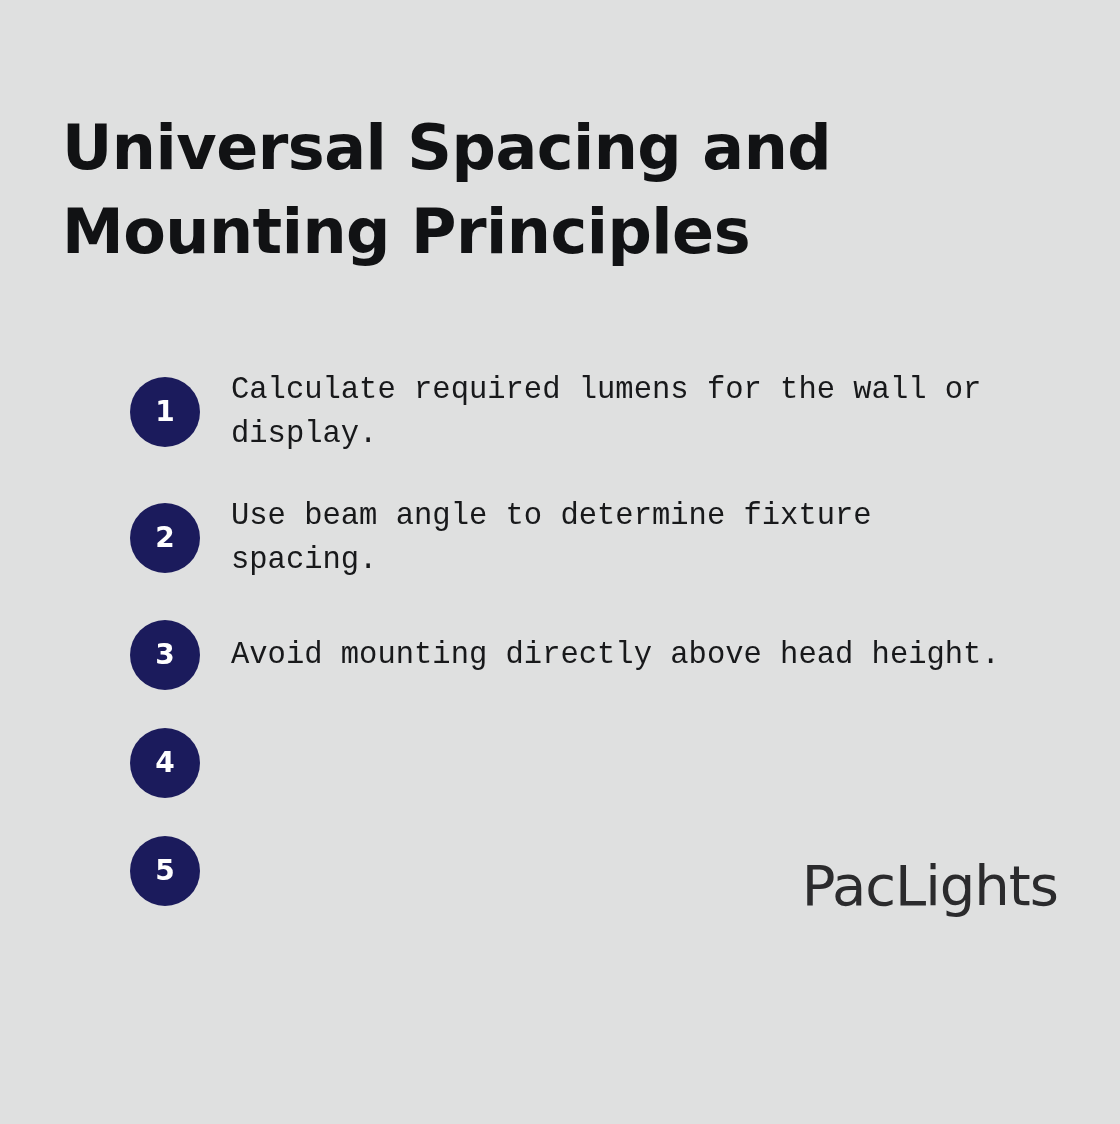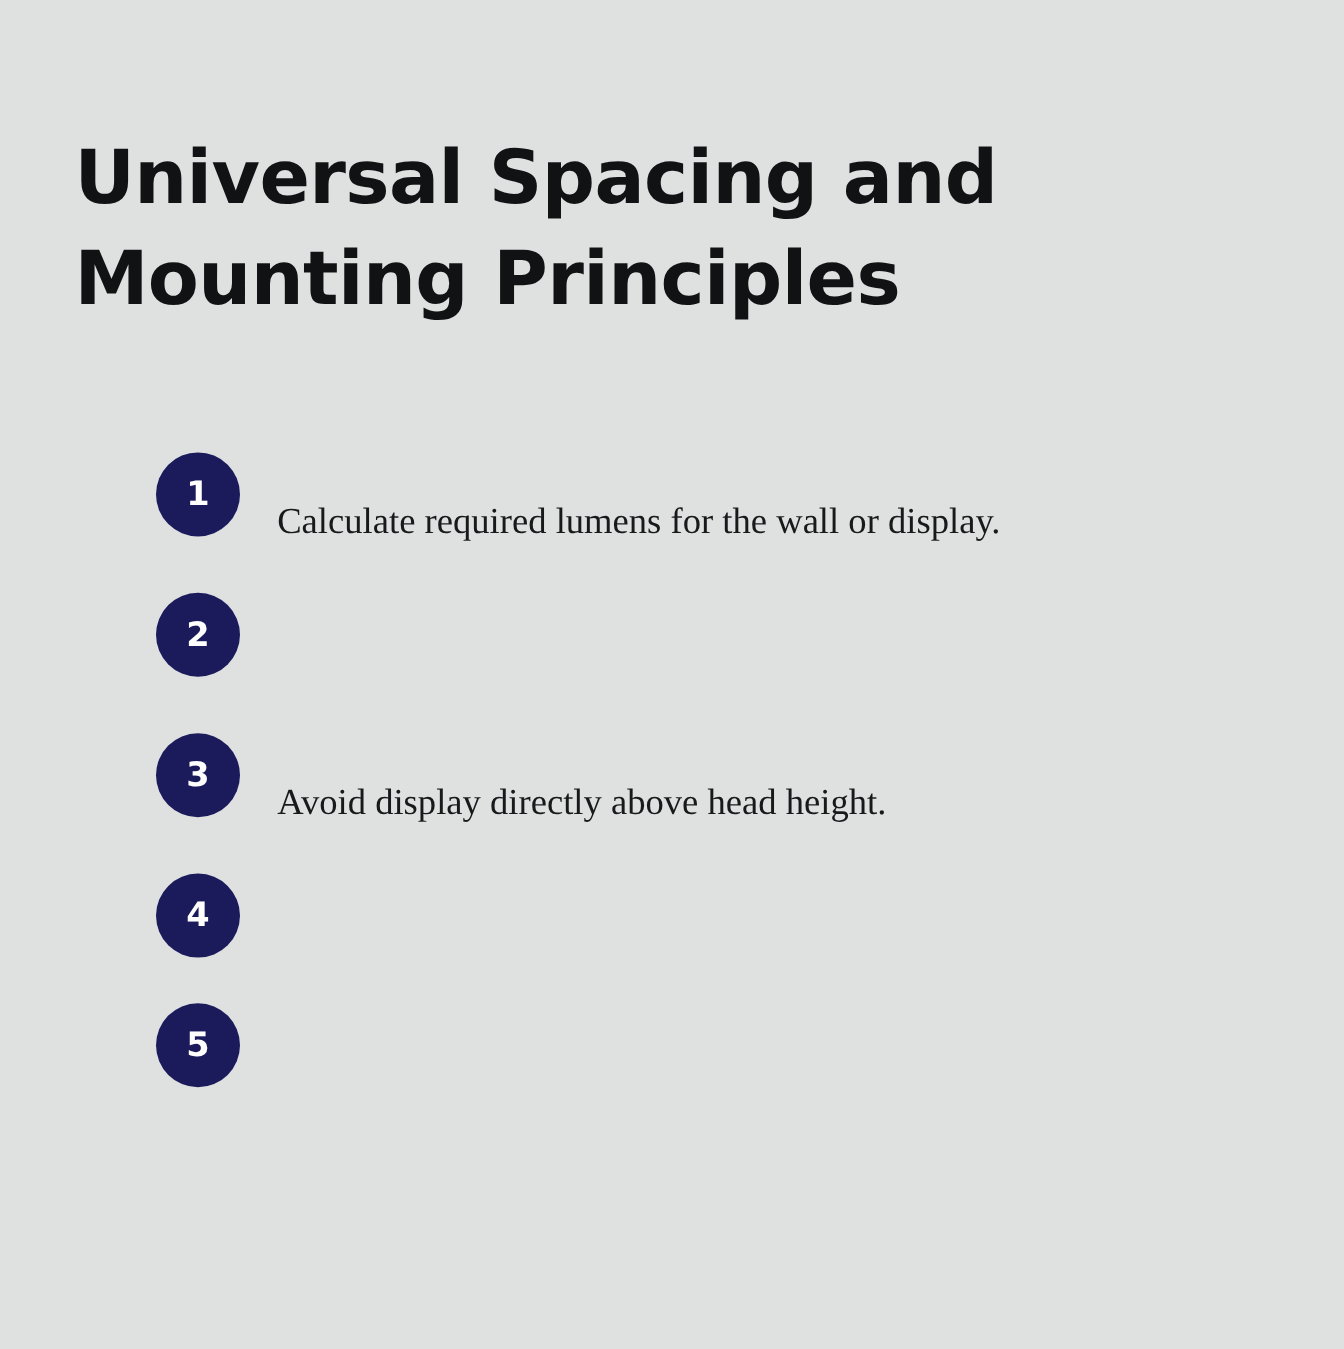--- a/index.html
+++ b/index.html
@@ -76,26 +76,25 @@
     font-family: "DejaVu Sans", sans-serif;
     font-weight: 700;
     font-size: 28px;
     line-height: 1;
     box-sizing: border-box;
   }
 
   .step-text {
     flex: 1 1 auto;
     margin-left: 31px;
-    font-family: Liberation Serif, serif;
+    font-family: Liberation Mono, monospace;
     font-size: 30.5px;
     line-height: 44px;
     color: #18191b;
     max-width: 795px;
-    margin-top: 44px;
   }
 
   
   .brand {
     position: absolute;
     right: 62px;
     bottom: 62px;
     font-family: "DejaVu Sans", sans-serif;
     font-weight: 400;
     font-size: 56px;
@@ -117,31 +116,33 @@
 
   <ul class="steps">
 
     <li class="step-row">
       <span class="step-badge">1</span>
       <span class="step-text">Calculate required lumens for the wall or display.</span>
     </li>
 
     <li class="step-row">
       <span class="step-badge">2</span>
+      <span class="step-text">Use beam angle to determine fixture spacing.</span>
     </li>
 
     <li class="step-row">
       <span class="step-badge">3</span>
-      <span class="step-text">Avoid display directly above head height.</span>
+      <span class="step-text">Avoid mounting directly above head height.</span>
     </li>
 
     <li class="step-row">
       <span class="step-badge">4</span>
     </li>
 
     <li class="step-row">
       <span class="step-badge">5</span>
     </li>
 
   </ul>
 
+  <div class="brand">PacLights</div>
 
 </div>
 
 </body></html>

